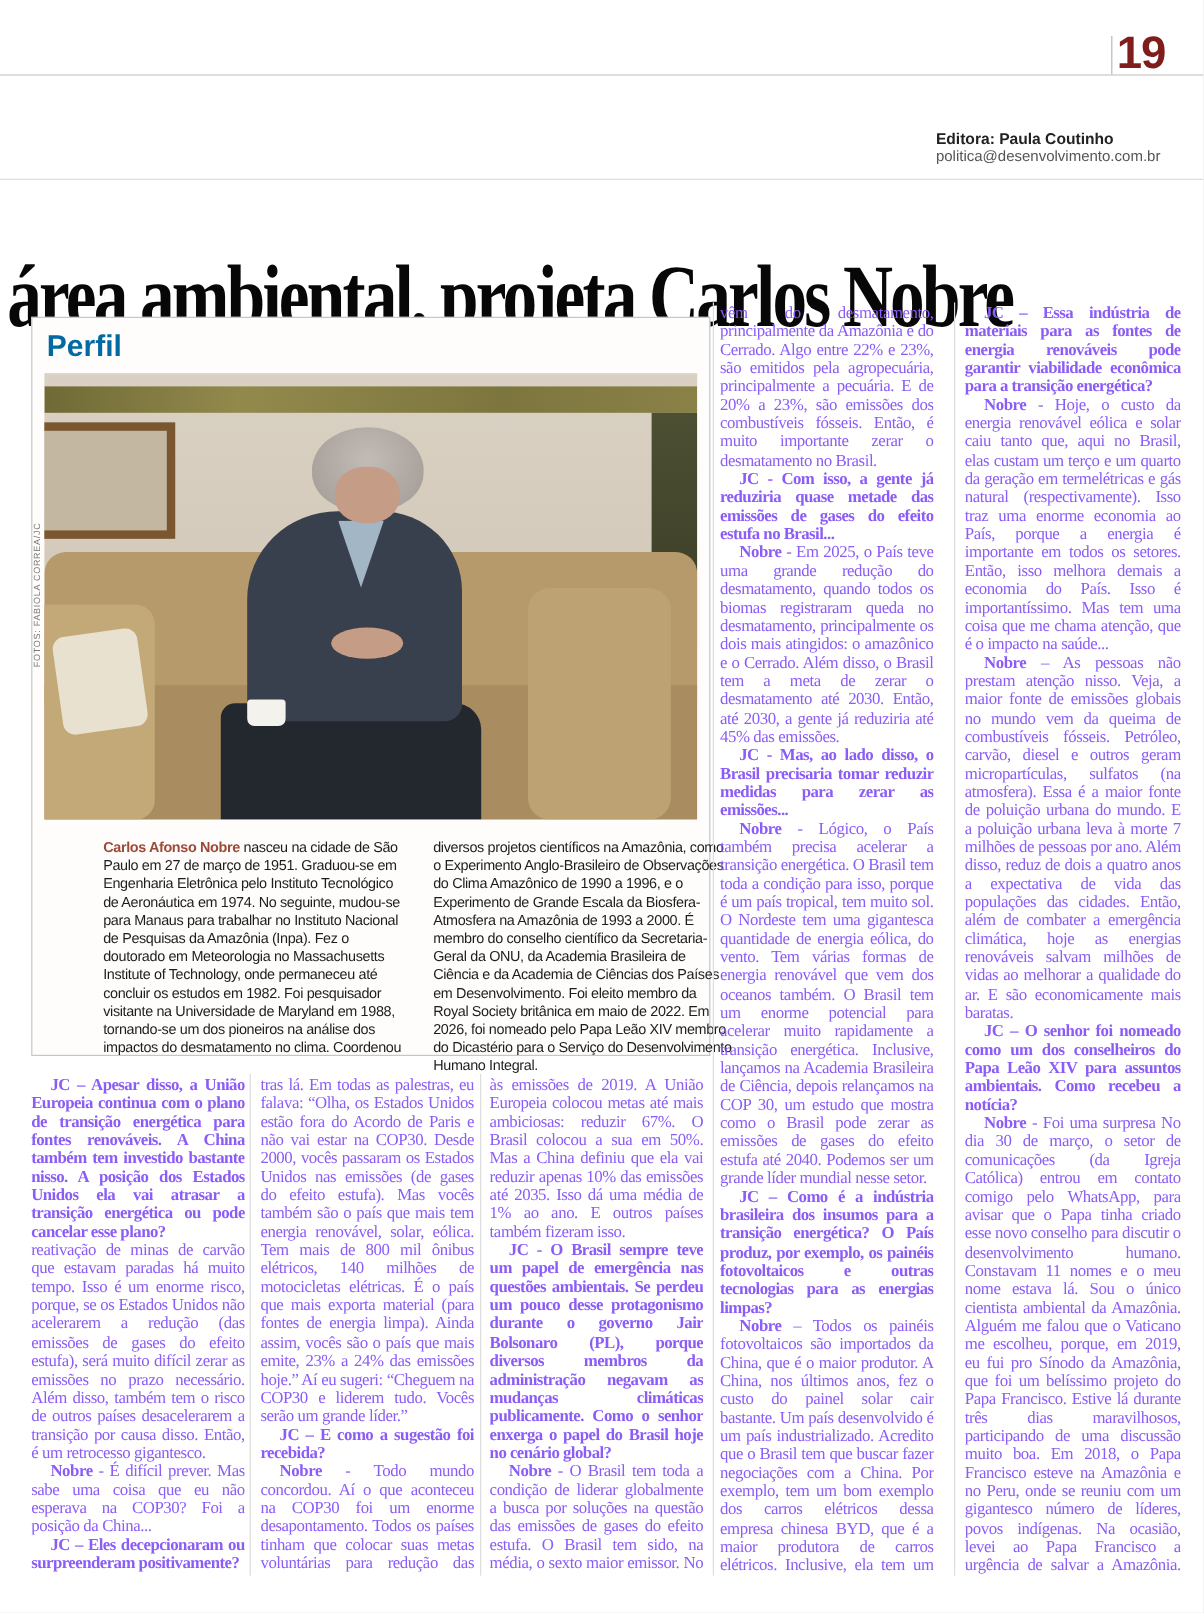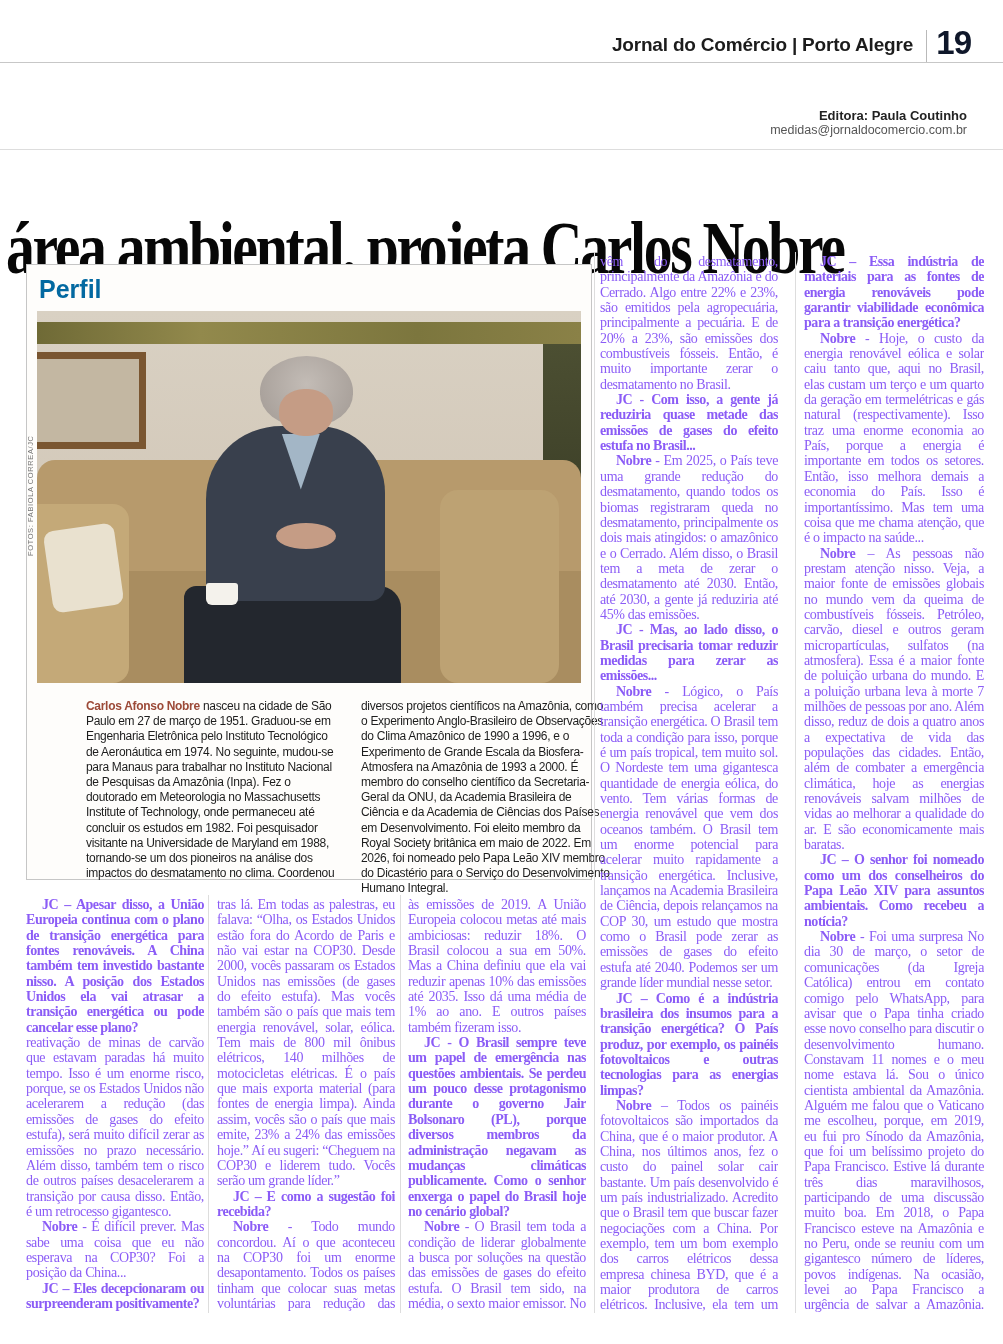--- a/index.html
+++ b/index.html
@@ -4,23 +4,23 @@
 <style>
   html,body{margin:0;padding:0;background:#e9e9e9;}
   .page{position:relative;width:1003px;height:1344px;margin:0 auto;background:#ffffff;
         font-family:"Liberation Serif",serif;color:#121212;overflow:hidden;}
 
   
   .masthead{position:absolute;top:34px;right:90px;font-family:"Liberation Sans",sans-serif;
             font-weight:700;font-size:19px;color:#1c1c1c;letter-spacing:-0.2px;}
   .masthead-divider{position:absolute;top:30px;right:76px;width:1px;height:32px;background:#b9b9b9;}
   .page-number{position:absolute;top:24px;right:32px;font-family:"Liberation Sans",sans-serif;
-               font-weight:700;font-size:33px;color:#0f172a;letter-spacing:-1px;}
+               font-weight:700;font-size:38px;color:#7f1d1d;letter-spacing:-1px;}
   .rule-top{position:absolute;top:62px;left:0;width:1003px;height:1px;background:#c7c7c7;}
-  .editor-block{position:absolute;top:108px;right:36px;text-align:right;
+  .editor-block{position:absolute;top:108px;right:36px;text-align:left;
                 font-family:"Liberation Sans",sans-serif;line-height:15px;}
   .editor-name{font-weight:700;font-size:13px;color:#222;}
   .editor-email{font-size:12.5px;color:#555;}
   .rule-mid{position:absolute;top:149px;left:0;width:1003px;height:1px;background:#ddd;}
 
   
   .headline{position:absolute;top:156px;left:6px;font-family:"Liberation Serif",serif;
             font-weight:700;font-size:74px;letter-spacing:-3px;white-space:nowrap;
             transform:scaleX(0.78);transform-origin:left top;color:#070707;}
 
@@ -85,28 +85,27 @@
   .vr1{left:208px;top:895px;height:418px;}
   .vr2{left:400px;top:895px;height:418px;}
   .vr3{left:594px;top:252px;height:1061px;}
   .vr4{left:795px;top:252px;height:1061px;}
 </style>
 </head>
 <body>
 
 <div class="page">
 
-  <div class="masthead">Jornal do Comércio | Porto Alegre</div>
   <div class="masthead-divider"></div>
   <div class="page-number">19</div>
   <div class="rule-top"></div>
 
   <div class="editor-block">
     <div class="editor-name">Editora: Paula Coutinho</div>
-    <div class="editor-email">medidas@jornaldocomercio.com.br</div>
+    <div class="editor-email">politica@desenvolvimento.com.br</div>
   </div>
   <div class="rule-mid"></div>
 
   <h1 class="headline">área ambiental, projeta Carlos Nobre</h1>
 
   <div class="profile-box">
     <div class="profile-label">Perfil</div>
     <div class="photo-credit">FOTOS: FABIOLA CORREA/JC</div>
 
     <div class="photo">
@@ -142,21 +141,21 @@
       <p class="para answer"><span class="lead">Nobre</span> - É difícil prever. Mas sabe uma coisa que eu não esperava na COP30? Foi a posição da China...</p>
       <p class="para question">JC – Eles decepcionaram ou surpreenderam positivamente?</p>
       <p class="para answer"><span class="lead">Nobre</span> – Veja, por coincidência, eu passei oito dias em setembro (de 2025) na China. Fui dar seis pales-</p>
     </div>
   <div class="article-col col2">
       <p class="para cont">tras lá. Em todas as palestras, eu falava: “Olha, os Estados Unidos estão fora do Acordo de Paris e não vai estar na COP30. Desde 2000, vocês passaram os Estados Unidos nas emissões (de gases do efeito estufa). Mas vocês também são o país que mais tem energia renovável, solar, eólica. Tem mais de 800 mil ônibus elétricos, 140 milhões de motocicletas elétricas. É o país que mais exporta material (para fontes de energia limpa). Ainda assim, vocês são o país que mais emite, 23% a 24% das emissões hoje.” Aí eu sugeri: “Cheguem na COP30 e liderem tudo. Vocês serão um grande líder.”</p>
       <p class="para question">JC – E como a sugestão foi recebida?</p>
       <p class="para answer"><span class="lead">Nobre</span> - Todo mundo concordou. Aí o que aconteceu na COP30 foi um enorme desapontamento. Todos os países tinham que colocar suas metas voluntárias para redução das emissões. E tinham que colocar, no mínimo, 50% de redução das emissões até 2035 em relação</p>
     </div>
   <div class="article-col col3">
-      <p class="para cont">às emissões de 2019. A União Europeia colocou metas até mais ambiciosas: reduzir 18%. O Brasil colocou a sua em 50%. Mas a China definiu que ela vai reduzir apenas 10% das emissões até 2035. Isso dá uma média de 1% ao ano. E outros países também fizeram isso.</p>
+      <p class="para cont">às emissões de 2019. A União Europeia colocou metas até mais ambiciosas: reduzir 67%. O Brasil colocou a sua em 50%. Mas a China definiu que ela vai reduzir apenas 10% das emissões até 2035. Isso dá uma média de 1% ao ano. E outros países também fizeram isso.</p>
       <p class="para question">JC - O Brasil sempre teve um papel de emergência nas questões ambientais. Se perdeu um pouco desse protagonismo durante o governo Jair Bolsonaro (PL), porque diversos membros da administração negavam as mudanças climáticas publicamente. Como o senhor enxerga o papel do Brasil hoje no cenário global?</p>
       <p class="para answer"><span class="lead">Nobre</span> - O Brasil tem toda a condição de liderar globalmente a busca por soluções na questão das emissões de gases do efeito estufa. O Brasil tem sido, na média, o sexto maior emissor. No Brasil - diferente da China, Europa e Estados Unidos - 70% das emissões são oriundas dos usos da terra. Entre 40% e 45</p>
     </div>
   <div class="article-col col4">
       <p class="para cont">vêm do desmatamento, principalmente da Amazônia e do Cerrado. Algo entre 22% e 23%, são emitidos pela agropecuária, principalmente a pecuária. E de 20% a 23%, são emissões dos combustíveis fósseis. Então, é muito importante zerar o desmatamento no Brasil.</p>
       <p class="para question">JC - Com isso, a gente já reduziria quase metade das emissões de gases do efeito estufa no Brasil...</p>
       <p class="para answer"><span class="lead">Nobre</span> - Em 2025, o País teve uma grande redução do desmatamento, quando todos os biomas registraram queda no desmatamento, principalmente os dois mais atingidos: o amazônico e o Cerrado. Além disso, o Brasil tem a meta de zerar o desmatamento até 2030. Então, até 2030, a gente já reduziria até 45% das emissões.</p>
       <p class="para question">JC - Mas, ao lado disso, o Brasil precisaria tomar reduzir medidas para zerar as emissões...</p>
       <p class="para answer"><span class="lead">Nobre</span> - Lógico, o País também precisa acelerar a transição energética. O Brasil tem toda a condição para isso, porque é um país tropical, tem muito sol. O Nordeste tem uma gigantesca quantidade de energia eólica, do vento. Tem várias formas de energia renovável que vem dos oceanos também. O Brasil tem um enorme potencial para acelerar muito rapidamente a transição energética. Inclusive, lançamos na Academia Brasileira de Ciência, depois relançamos na COP 30, um estudo que mostra como o Brasil pode zerar as emissões de gases do efeito estufa até 2040. Podemos ser um grande líder mundial nesse setor.</p>
       <p class="para question">JC – Como é a indústria brasileira dos insumos para a transição energética? O País produz, por exemplo, os painéis fotovoltaicos e outras tecnologias para as energias limpas?</p>

